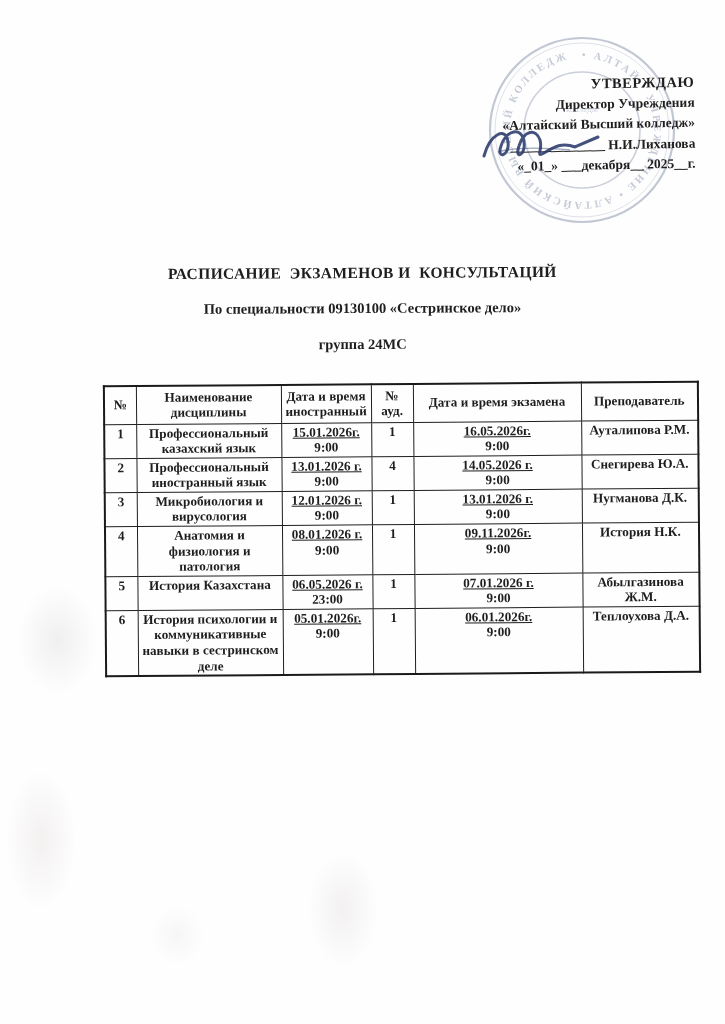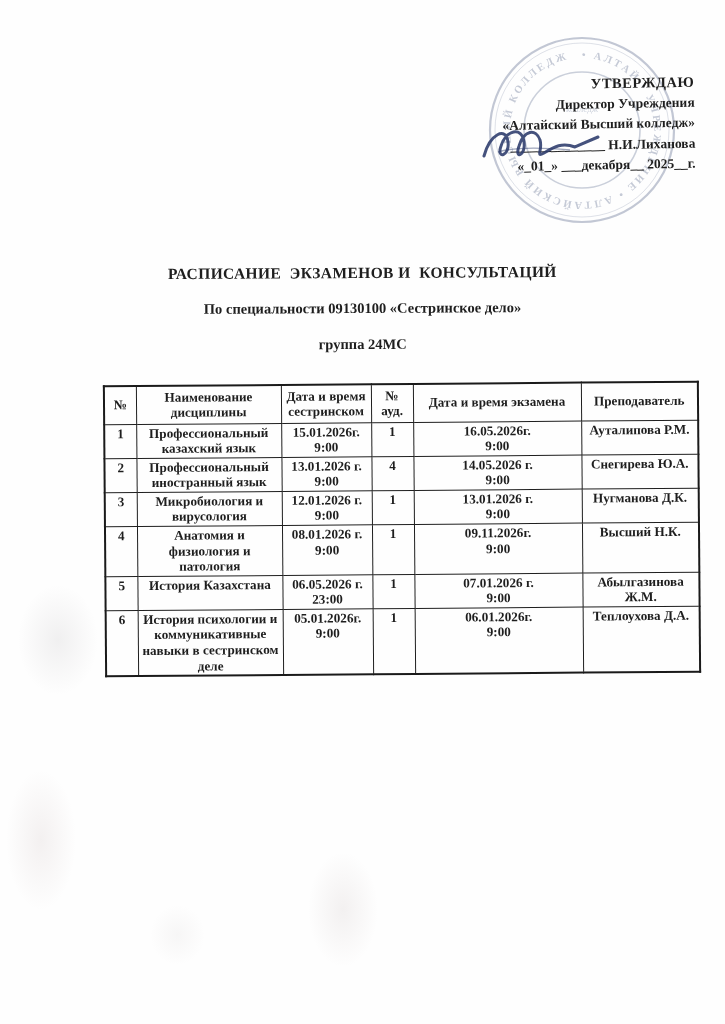--- a/index.html
+++ b/index.html
@@ -33,21 +33,21 @@
     font-weight:bold;font-size:13.2px;line-height:1.18;
     border:2.4px solid #1a1a1a;
   }
   table.sched th,table.sched td{border:1.6px solid #1f1f1f;padding:1px 2px;overflow:visible;}
   table.sched th{text-align:center;vertical-align:middle;font-size:13.2px;}
   table.sched td{vertical-align:top;text-align:center;}
   td.c-disc{text-align:left;padding-left:6px;}
   col.c0{width:32px;} col.c1{width:145px;} col.c2{width:90px;}
   col.c3{width:42px;} col.c4{width:168px;} col.c5{width:117px;}
   tr.hdr{height:38px;} tr.r-sm{height:31px;} tr.r1{height:33px;} tr.r6{height:60px;}
-  .dt{white-space:nowrap;}
+  .dt{white-space:nowrap;text-decoration:underline;}
   
   .smudge{position:absolute;pointer-events:none;border-radius:50%;}
   .sm1{left:18px;top:585px;width:80px;height:110px;background:radial-gradient(closest-side,rgba(140,135,140,.12),rgba(140,135,140,0));}
   .sm2{left:6px;top:770px;width:70px;height:140px;background:radial-gradient(closest-side,rgba(165,140,140,.12),rgba(165,140,140,0));}
   .sm3{left:308px;top:852px;width:70px;height:115px;background:radial-gradient(closest-side,rgba(150,130,130,.11),rgba(150,130,130,0));}
   .sm4{left:150px;top:905px;width:55px;height:60px;background:radial-gradient(closest-side,rgba(150,140,140,.07),rgba(150,140,140,0));}
 </style>
 </head>
 <body>
 
@@ -96,21 +96,21 @@
           <col class="c1">
           <col class="c2">
           <col class="c3">
           <col class="c4">
           <col class="c5">
       </colgroup>
       <thead>
         <tr class="hdr">
           <th>№</th>
           <th>Наименование дисциплины</th>
-          <th>Дата и время сестринском</th>
+          <th>Дата и время иностранный</th>
           <th>№ ауд.</th>
           <th>Дата и время экзамена</th>
           <th>Преподаватель</th>
         </tr>
       </thead>
       <tbody>
         <tr class="r1">
           <td>1</td>
           <td class="c-disc">Профессиональный казахский язык</td>
           <td>
@@ -157,21 +157,21 @@
           <td class="c-disc">Анатомия и физиология и патология</td>
           <td>
               <div class="dt">08.01.2026 г.</div>
               <div>9:00</div>
             </td>
           <td>1</td>
           <td>
               <div class="dt">09.11.2026г.</div>
               <div>9:00</div>
             </td>
-          <td>Высший Н.К.</td>
+          <td>История Н.К.</td>
         </tr>
         <tr class="r-sm">
           <td>5</td>
           <td class="c-disc">История Казахстана</td>
           <td>
               <div class="dt">06.05.2026 г.</div>
               <div>23:00</div>
             </td>
           <td>1</td>
           <td>

